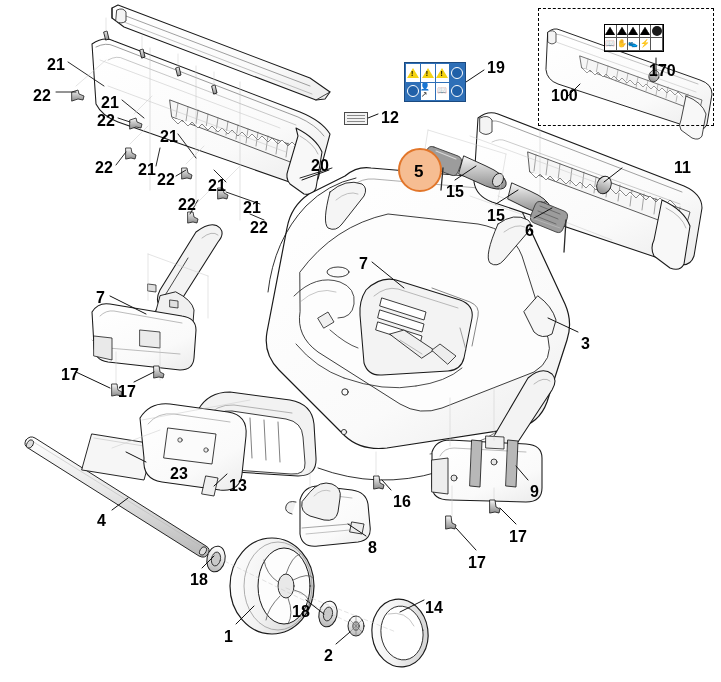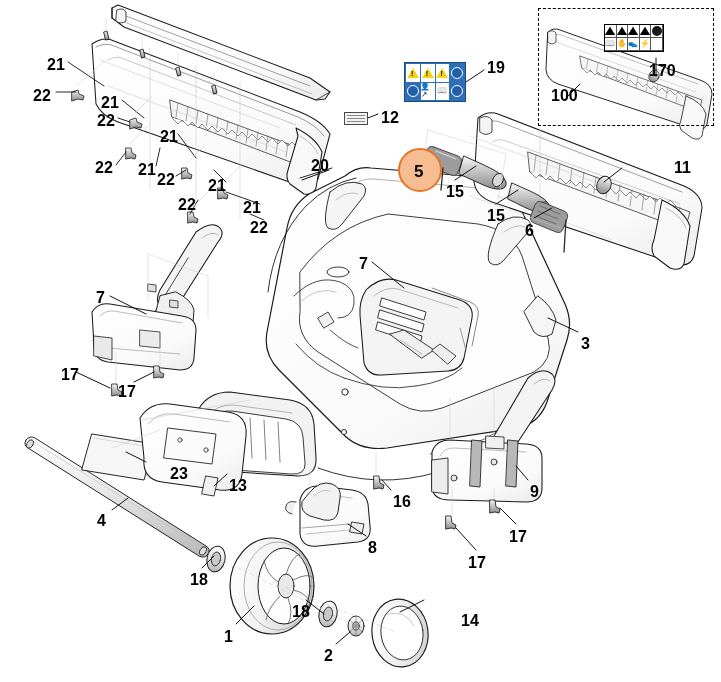--- a/index.html
+++ b/index.html
@@ -696,19 +696,19 @@
       <div class="callout big" style="left: 118px; top: 384px;">17</div>
       <div class="callout big" style="left: 142px; top: 466px; margin-left: 28px;">23</div>
       <div class="callout big" style="left: 229px; top: 478px;">13</div>
       <div class="callout big" style="left: 97px; top: 513px;">4</div>
       <div class="callout big" style="left: 190px; top: 572px;">18</div>
       <div class="callout big" style="left: 224px; top: 629px;">1</div>
       <div class="callout big" style="left: 292px; top: 604px;">18</div>
       <div class="callout big" style="left: 324px; top: 648px;">2</div>
       <div class="callout big" style="left: 368px; top: 540px;">8</div>
       <div class="callout big" style="left: 393px; top: 494px;">16</div>
-      <div class="callout big" style="left: 425px; top: 613px; margin-left: 36px;">14</div>
+      <div class="callout big" style="left: 425px; top: 600px;">14</div>
       <div class="callout big" style="left: 468px; top: 555px;">17</div>
       <div class="callout big" style="left: 509px; top: 529px;">17</div>
       <div class="callout big" style="left: 530px; top: 484px;">9</div>
     </div>
 
 </div>
 
 </body></html>

